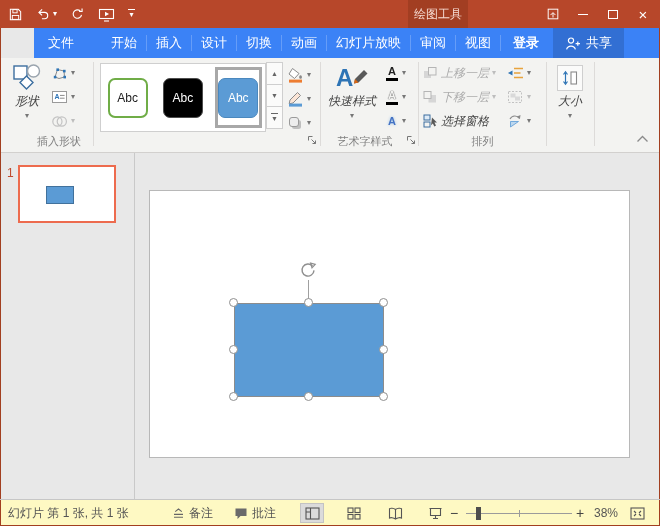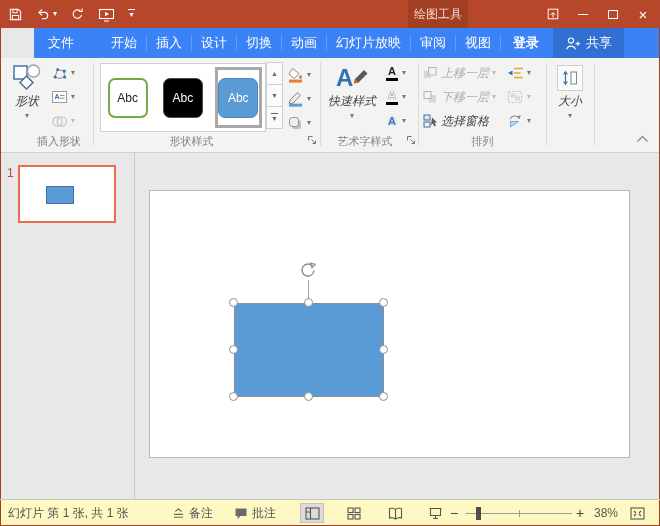--- a/index.html
+++ b/index.html
@@ -264,21 +264,20 @@
         <span class="caret">▾</span>
       </div>
       <div class="minirow">
         <svg width="17" height="16" viewBox="0 0 17 16">
             <rect x="5" y="5" width="9" height="9" rx="2.5" fill="#BFBFBF"></rect>
             <rect x="2.5" y="2.5" width="9" height="9" rx="2.5" fill="#EDEDED" stroke="#9a9a9a" stroke-width="1"></rect>
           </svg>
         <span class="caret">▾</span>
       </div>
     </div>
-    <div class="grp-label" style="left:99px; width:183px;">形状样式</div>
     <div class="dlg" style="left:306px;">
       <svg width="10" height="10" viewBox="0 0 10 10">
           <path d="M1.5 1.5 h4 M1.5 1.5 v4" stroke="#777" stroke-width="1" fill="none"></path>
           <path d="M4.5 4.5 L8.5 8.5 M8.5 8.5 v-3 M8.5 8.5 h-3" stroke="#777" stroke-width="1" fill="none"></path>
         </svg>
     </div>
     <div class="vdiv" style="left:319px;"></div>
 
     <div class="bigbtn" style="left:324px; top:2px; width:54px;">
       <svg width="34" height="28" viewBox="0 0 34 28">

